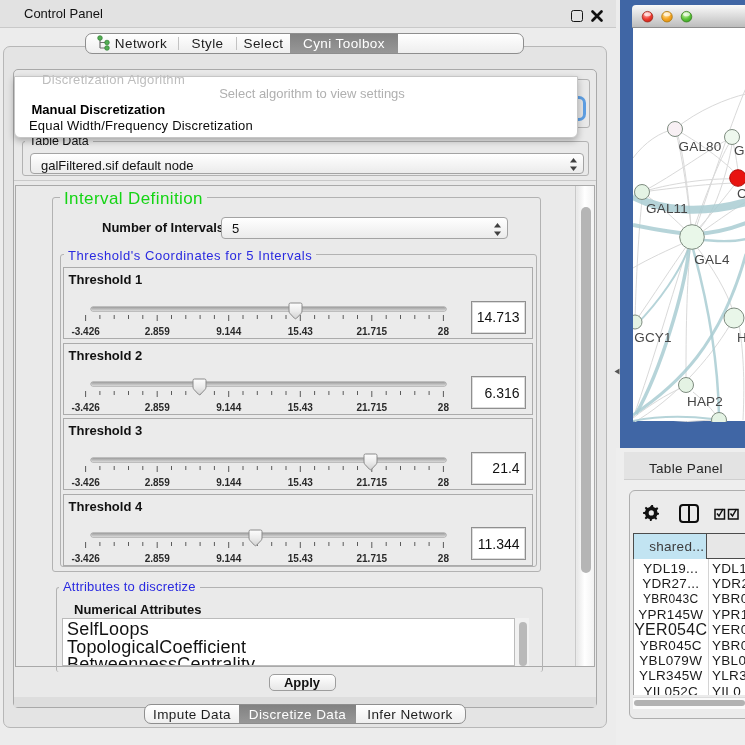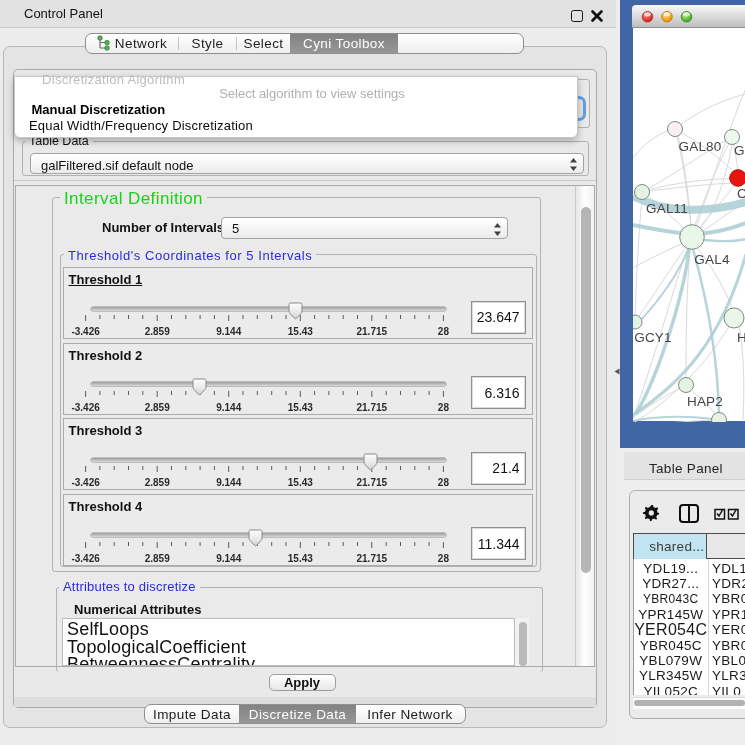--- a/index.html
+++ b/index.html
@@ -93,21 +93,21 @@
   <svg style="position:absolute;right:6px;top:4.5px;" width="7" height="13" viewBox="0 0 7 13">
     <path d="M3.5 0 L7 4.6 L0 4.6 Z" fill="#3f3f3f"></path>
     <path d="M3.5 13 L0 8.4 L7 8.4 Z" fill="#3f3f3f"></path>
   </svg>
 </div>
 
 <div class="grp" style="left:59.5px;top:253.5px;width:477px;height:313.5px;"></div>
 <div class="grplab" style="left:64px;top:248px;font-size:13px;letter-spacing:0.55px;color:#2a2ae0;background:#eaeaea;">Threshold's Coordinates for 5 Intervals</div>
 
 <div class="tpanel" style="left:63px;top:267px;width:470px;height:72px;"></div>
-<div class="tlab" style="left:68.5px;top:272px;text-decoration:underline;">Threshold 1</div>
+<div class="tlab" style="left:68.5px;top:272px;">Threshold 1</div>
 <div class="groove" style="left:91px;top:306.5px;width:355px;"></div>
 <svg class="abs" style="left:60px;top:315px;" width="400" height="8" viewBox="0 0 400 8">
     <line x1="25.6" y1="0" x2="25.6" y2="6" stroke="#5a5a5a" stroke-width="1"></line>
     <line x1="39.9" y1="0" x2="39.9" y2="4" stroke="#5a5a5a" stroke-width="1"></line>
     <line x1="54.2" y1="0" x2="54.2" y2="4" stroke="#5a5a5a" stroke-width="1"></line>
     <line x1="68.5" y1="0" x2="68.5" y2="4" stroke="#5a5a5a" stroke-width="1"></line>
     <line x1="82.8" y1="0" x2="82.8" y2="4" stroke="#5a5a5a" stroke-width="1"></line>
     <line x1="97.2" y1="0" x2="97.2" y2="6" stroke="#5a5a5a" stroke-width="1"></line>
     <line x1="111.5" y1="0" x2="111.5" y2="4" stroke="#5a5a5a" stroke-width="1"></line>
     <line x1="125.8" y1="0" x2="125.8" y2="4" stroke="#5a5a5a" stroke-width="1"></line>
@@ -139,21 +139,21 @@
 <svg class="abs" style="left:287.5px;top:302px;" width="15" height="18" viewBox="0 0 15 18">
 <defs>
       <linearGradient id="thg0" x1="0" y1="0" x2="0" y2="1">
 <stop offset="0" stop-color="#fdfdfd"></stop>
         <stop offset="0.5" stop-color="#ececec"></stop>
         <stop offset="1" stop-color="#d2d2d2"></stop>
       </linearGradient>
     </defs>
 <path d="M2.5 1 L12.5 1 Q14 1 14 2.5 L14 9 Q14 10.5 13 11.5 L8.6 16.2 Q7.5 17.3 6.4 16.2 L2 11.5 Q1 10.5 1 9 L1 2.5 Q1 1 2.5 1 Z" fill="url(#thg0)" stroke="#8a8a8a" stroke-width="1"></path>
 </svg>
-<div class="tfield" style="left:470.6px;top:300.5px;width:55px;height:33px;">23.647</div>
+<div class="tfield" style="left:470.6px;top:300.5px;width:55px;height:33px;">14.713</div>
 <div class="tpanel" style="left:63px;top:342.5px;width:470px;height:72px;"></div>
 <div class="tlab" style="left:68.5px;top:347.5px;">Threshold 2</div>
 <div class="groove" style="left:91px;top:382.0px;width:355px;"></div>
 <svg class="abs" style="left:60px;top:390.5px;" width="400" height="8" viewBox="0 0 400 8">
     <line x1="25.6" y1="0" x2="25.6" y2="6" stroke="#5a5a5a" stroke-width="1"></line>
     <line x1="39.9" y1="0" x2="39.9" y2="4" stroke="#5a5a5a" stroke-width="1"></line>
     <line x1="54.2" y1="0" x2="54.2" y2="4" stroke="#5a5a5a" stroke-width="1"></line>
     <line x1="68.5" y1="0" x2="68.5" y2="4" stroke="#5a5a5a" stroke-width="1"></line>
     <line x1="82.8" y1="0" x2="82.8" y2="4" stroke="#5a5a5a" stroke-width="1"></line>
     <line x1="97.2" y1="0" x2="97.2" y2="6" stroke="#5a5a5a" stroke-width="1"></line>

